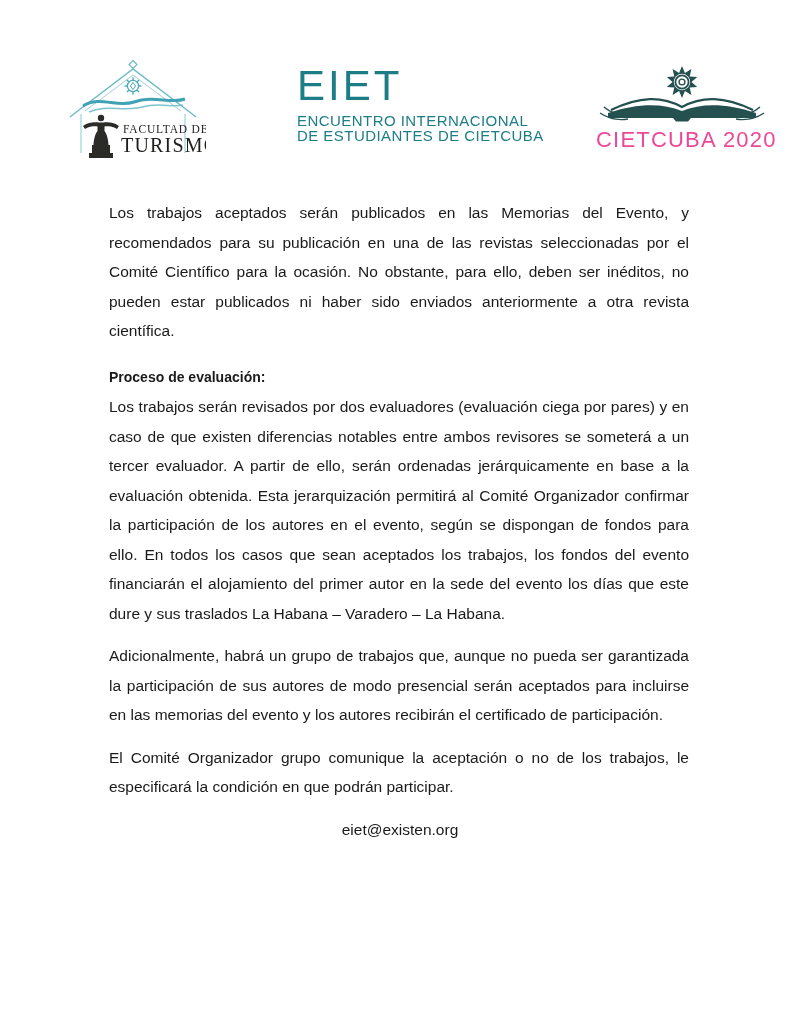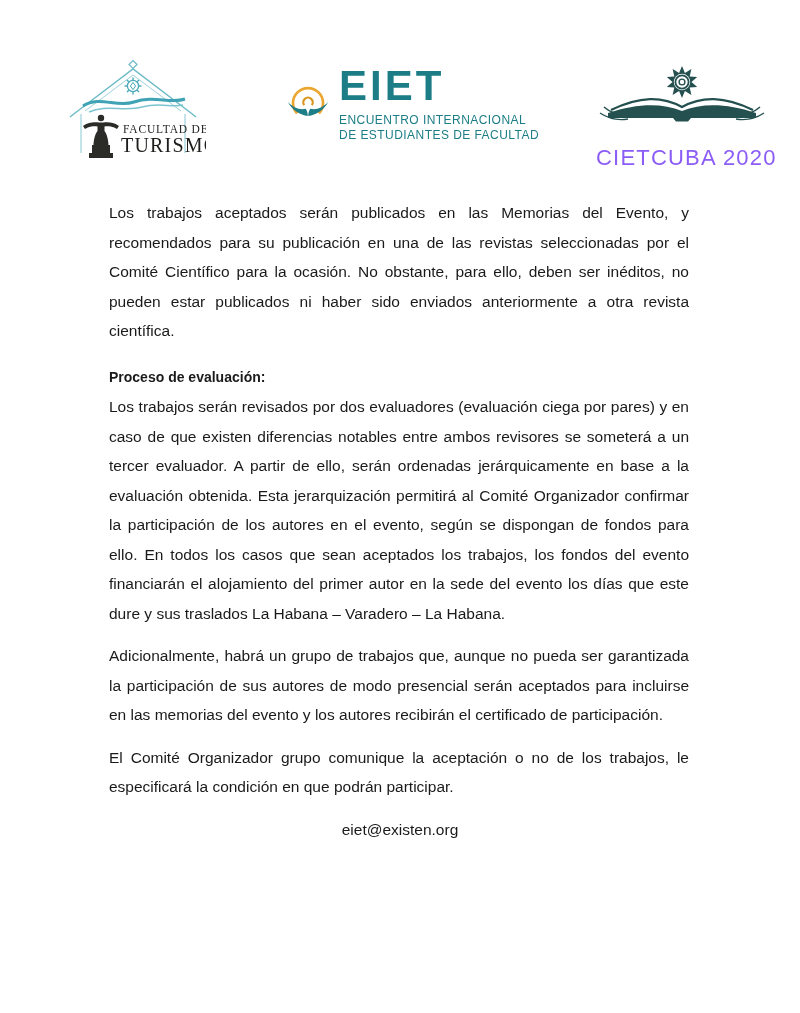--- a/index.html
+++ b/index.html
@@ -14,31 +14,31 @@
     color:#1a1a1a;
   }
   
   .logo { position:absolute; }
   .logo-turismo { left:64px; top:58px; width:142px; height:102px;text-decoration:underline; }
   .logo-eiet    { left:287px; top:56px; width:252px; height:98px; display:flex; }
   .logo-cietcuba{ left:596px; top:58px; width:172px; height:92px; text-align:center; }
 
   .eiet-text { margin-left:10px; padding-top:8px; }
   .eiet-acronym {
-    font-size:42px; font-weight:700; letter-spacing:3px;
+    font-size:42px; font-weight:400; letter-spacing:3px;
     color:#1c7d86; line-height:44px;
   }
   .eiet-sub {
-    font-size:12px; letter-spacing:.45px; color:#1c7d86;
+    font-size:15px; letter-spacing:.45px; color:#1c7d86;
     line-height:15px; white-space:nowrap;
   }
   .eiet-sub-wrap { margin-top:5px; }
   .ciet-label {
-    font-size:22px; color:#8b5cf6; letter-spacing:1.2px;
-    line-height:24px; margin-top:20px; white-space:nowrap;text-align:center;
+    font-size:22px; color:#ec4899; letter-spacing:1.2px;
+    line-height:24px; margin-top:2px; white-space:nowrap;text-align:center;
   }
   
   .content {
     position:absolute; left:109px; top:198px; width:582px;
     font-size:15.5px; line-height:29.5px;
     text-align:justify;
   }
   .content p { margin:0 2px 13px 0; }
   .content h3 {
     font-size:14px; line-height:29.5px; font-weight:700;
@@ -99,21 +99,21 @@
 
       <path d="M46,52 A12.6,12.6 0 1 1 66,52" fill="none" stroke="#d8981f" stroke-width="6"></path>
 
       <path d="M2,43 C15,58 34,66 50,61.5 C54,68 55.3,74 55.3,80.5 C36,80 11,63 2,43 Z" fill="#1e7e87"></path>
       <path d="M110,43 C97,58 78,66 62,61.5 C58,68 56.7,74 56.7,80.5 C76,80 101,63 110,43 Z" fill="#1e7e87"></path>
     </svg>
     <div class="eiet-text">
       <div class="eiet-acronym">EIET</div>
       <div class="eiet-sub-wrap">
         <div class="eiet-sub">ENCUENTRO INTERNACIONAL</div>
-        <div class="eiet-sub">DE ESTUDIANTES DE FACULTAD</div>
+        <div class="eiet-sub">DE ESTUDIANTES DE CIETCUBA</div>
       </div>
     </div>
   </div>
 
   <div class="logo logo-cietcuba">
     <svg width="172" height="64" viewBox="0 0 172 64">
 
       <path fill="#24504f" d="M86,8 L88.9,15 L95.4,11.1 L93.7,18.4 L101.2,19.1 L95.5,24 L101.2,28.9 L93.7,29.6 L95.4,36.9 L88.9,33 L86,40 L83.1,33 L76.6,36.9 L78.3,29.6 L70.8,28.9 L76.5,24 L70.8,19.1 L78.3,18.4 L76.6,11.1 L83.1,15 Z"></path>
       <circle cx="86" cy="24" r="8.2" fill="#ffffff"></circle>
       <circle cx="86" cy="24" r="6.6" fill="#ffffff" stroke="#24504f" stroke-width="1.8"></circle>

